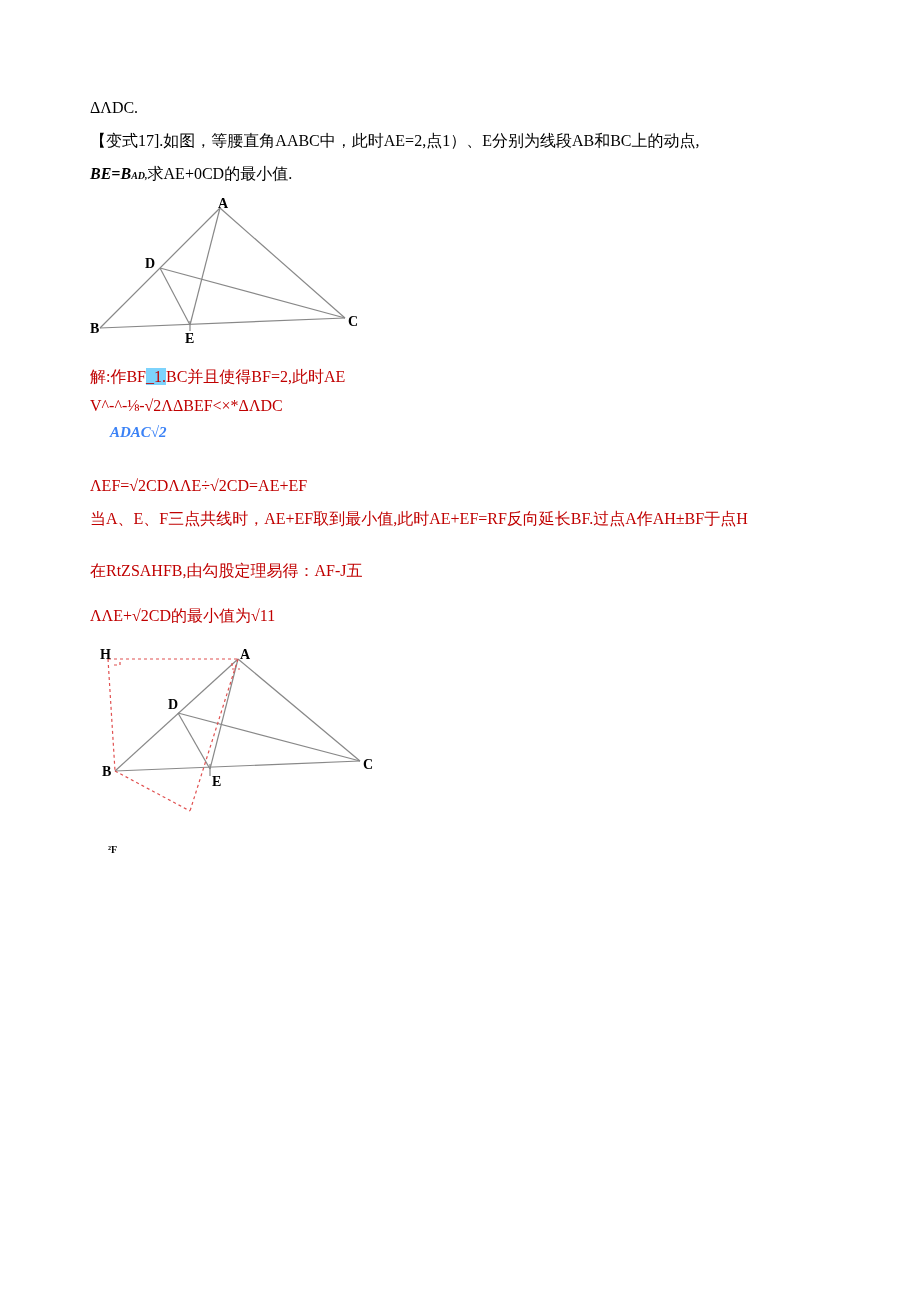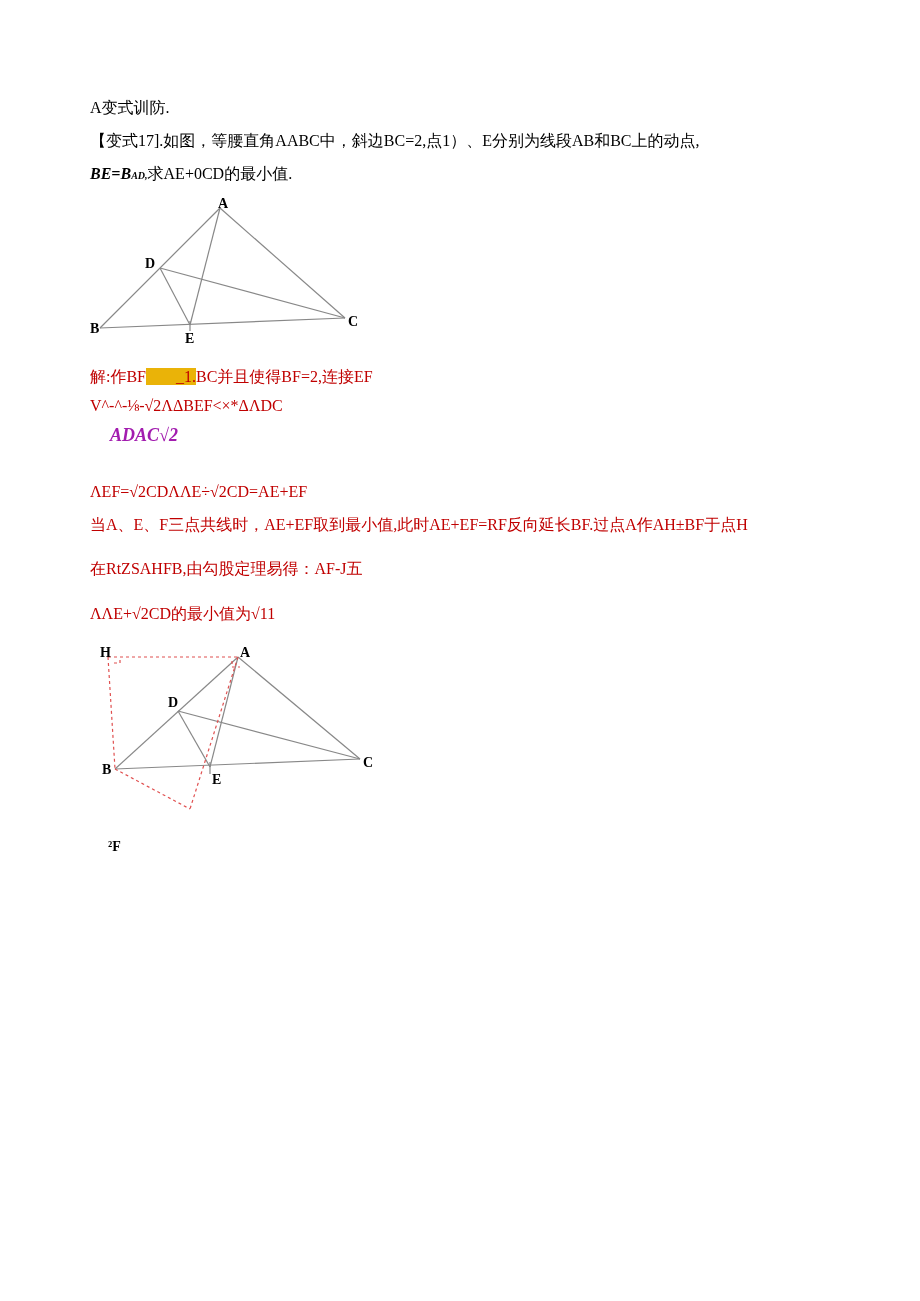--- a/index.html
+++ b/index.html
@@ -18,52 +18,51 @@
   }
   .italic-bold {
     font-style: italic;
     font-weight: bold;
     font-family: "Times New Roman", serif;
   }
   .red {
     color: #c00000;
   }
   .red-small {
-    color: #a21caf;
+    color: #3b82f6;
     font-family: "Times New Roman", serif;
     font-style: italic;
     font-weight: bold;
-    font-size: 18px;
+    font-size: 15px;
     margin-left: 20px;
   }
   .highlight {
-    background: #eab308;
-    padding-left: 30px;
+    background: #7dd3fc;
   }
   svg {
     display: block;
     margin: 10px 0;
   }
   .svg-label {
     font-family: "Times New Roman", serif;
     font-weight: bold;
     font-size: 14px;
     fill: #000;
   }
   .answer-indent {
     margin-left: 18px;
     margin-top: 18px;
   }
 </style>
 </head>
 <body>
 
-<div class="para">A变式训防.</div>
+<div class="para">ΔΛDC.</div>
 
-<div class="para">【变式17].如图，等腰直角AABC中，斜边BC=2,点1）、E分别为线段AB和BC上的动点,</div>
+<div class="para">【变式17].如图，等腰直角AABC中，此时AE=2,点1）、E分别为线段AB和BC上的动点,</div>
 <div class="para">
   <span class="italic-bold">BE=B</span><span class="italic-bold" style="font-size:10px">AD,</span><span>求AE+0CD的最小值.</span>
 </div>
 
 <svg width="270" height="155">
   <g stroke="#888" stroke-width="1.2" fill="none">
 
     <line x1="10" y1="130" x2="255" y2="120"></line>
     <line x1="10" y1="130" x2="130" y2="10"></line>
     <line x1="255" y1="120" x2="130" y2="10"></line>
@@ -76,31 +75,31 @@
     <line x1="100" y1="123" x2="100" y2="133"></line>
   </g>
   <text class="svg-label" x="128" y="10">A</text>
   <text class="svg-label" x="0" y="135">B</text>
   <text class="svg-label" x="258" y="128">C</text>
   <text class="svg-label" x="55" y="70">D</text>
   <text class="svg-label" x="95" y="145">E</text>
 </svg>
 
 <div class="para red">
-  <span>解:作BF</span><span class="highlight">_1.</span><span>BC并且使得BF=2,连接EF</span>
+  <span>解:作BF</span><span class="highlight">_1.</span><span>BC并且使得BF=2,此时AE</span>
 </div>
 
 <div class="para red" style="line-height:1.2;">V^-^-⅛-√2ΛΔBEF&lt;×*ΔΛDC</div>
 <div class="red-small">ADAC√2</div>
 
 <div class="para red" style="margin-top:26px">ΛEF=√2CDΛΛE÷√2CD=AE+EF</div>
 
 <div class="para red" style="margin-top:0">当A、E、F三点共线时，AE+EF取到最小值,此时AE+EF=RF反向延长BF.过点A作AH±BF于点H</div>
 
-<div class="para red" style="margin-top:16px">在RtZSAHFB,由勾股定理易得：AF-J五</div>
+<div class="para red" style="margin-top:23px">在RtZSAHFB,由勾股定理易得：AF-J五</div>
 
 <div class="para red" style="margin-top:16px">ΛΛE+√2CD的最小值为√11</div>
 
 <svg width="290" height="175">
   <g stroke="#888" stroke-width="1.2" fill="none">
 
     <line x1="25" y1="130" x2="270" y2="120"></line>
     <line x1="25" y1="130" x2="148" y2="18"></line>
     <line x1="270" y1="120" x2="148" y2="18"></line>
 
@@ -128,14 +127,14 @@
   </g>
   <text class="svg-label" x="10" y="18">H</text>
   <text class="svg-label" x="150" y="18">A</text>
   <text class="svg-label" x="12" y="135">B</text>
   <text class="svg-label" x="273" y="128">C</text>
   <text class="svg-label" x="78" y="68">D</text>
   <text class="svg-label" x="122" y="145">E</text>
 </svg>
 
 <div class="answer-indent">
-  <span style="font-family:'Times New Roman',serif;font-weight:bold;font-size:14px">²F</span>
+  <span style="font-family:'Times New Roman',serif;font-weight:bold;font-size:10px">²F</span>
 </div>
 
 </body></html>

